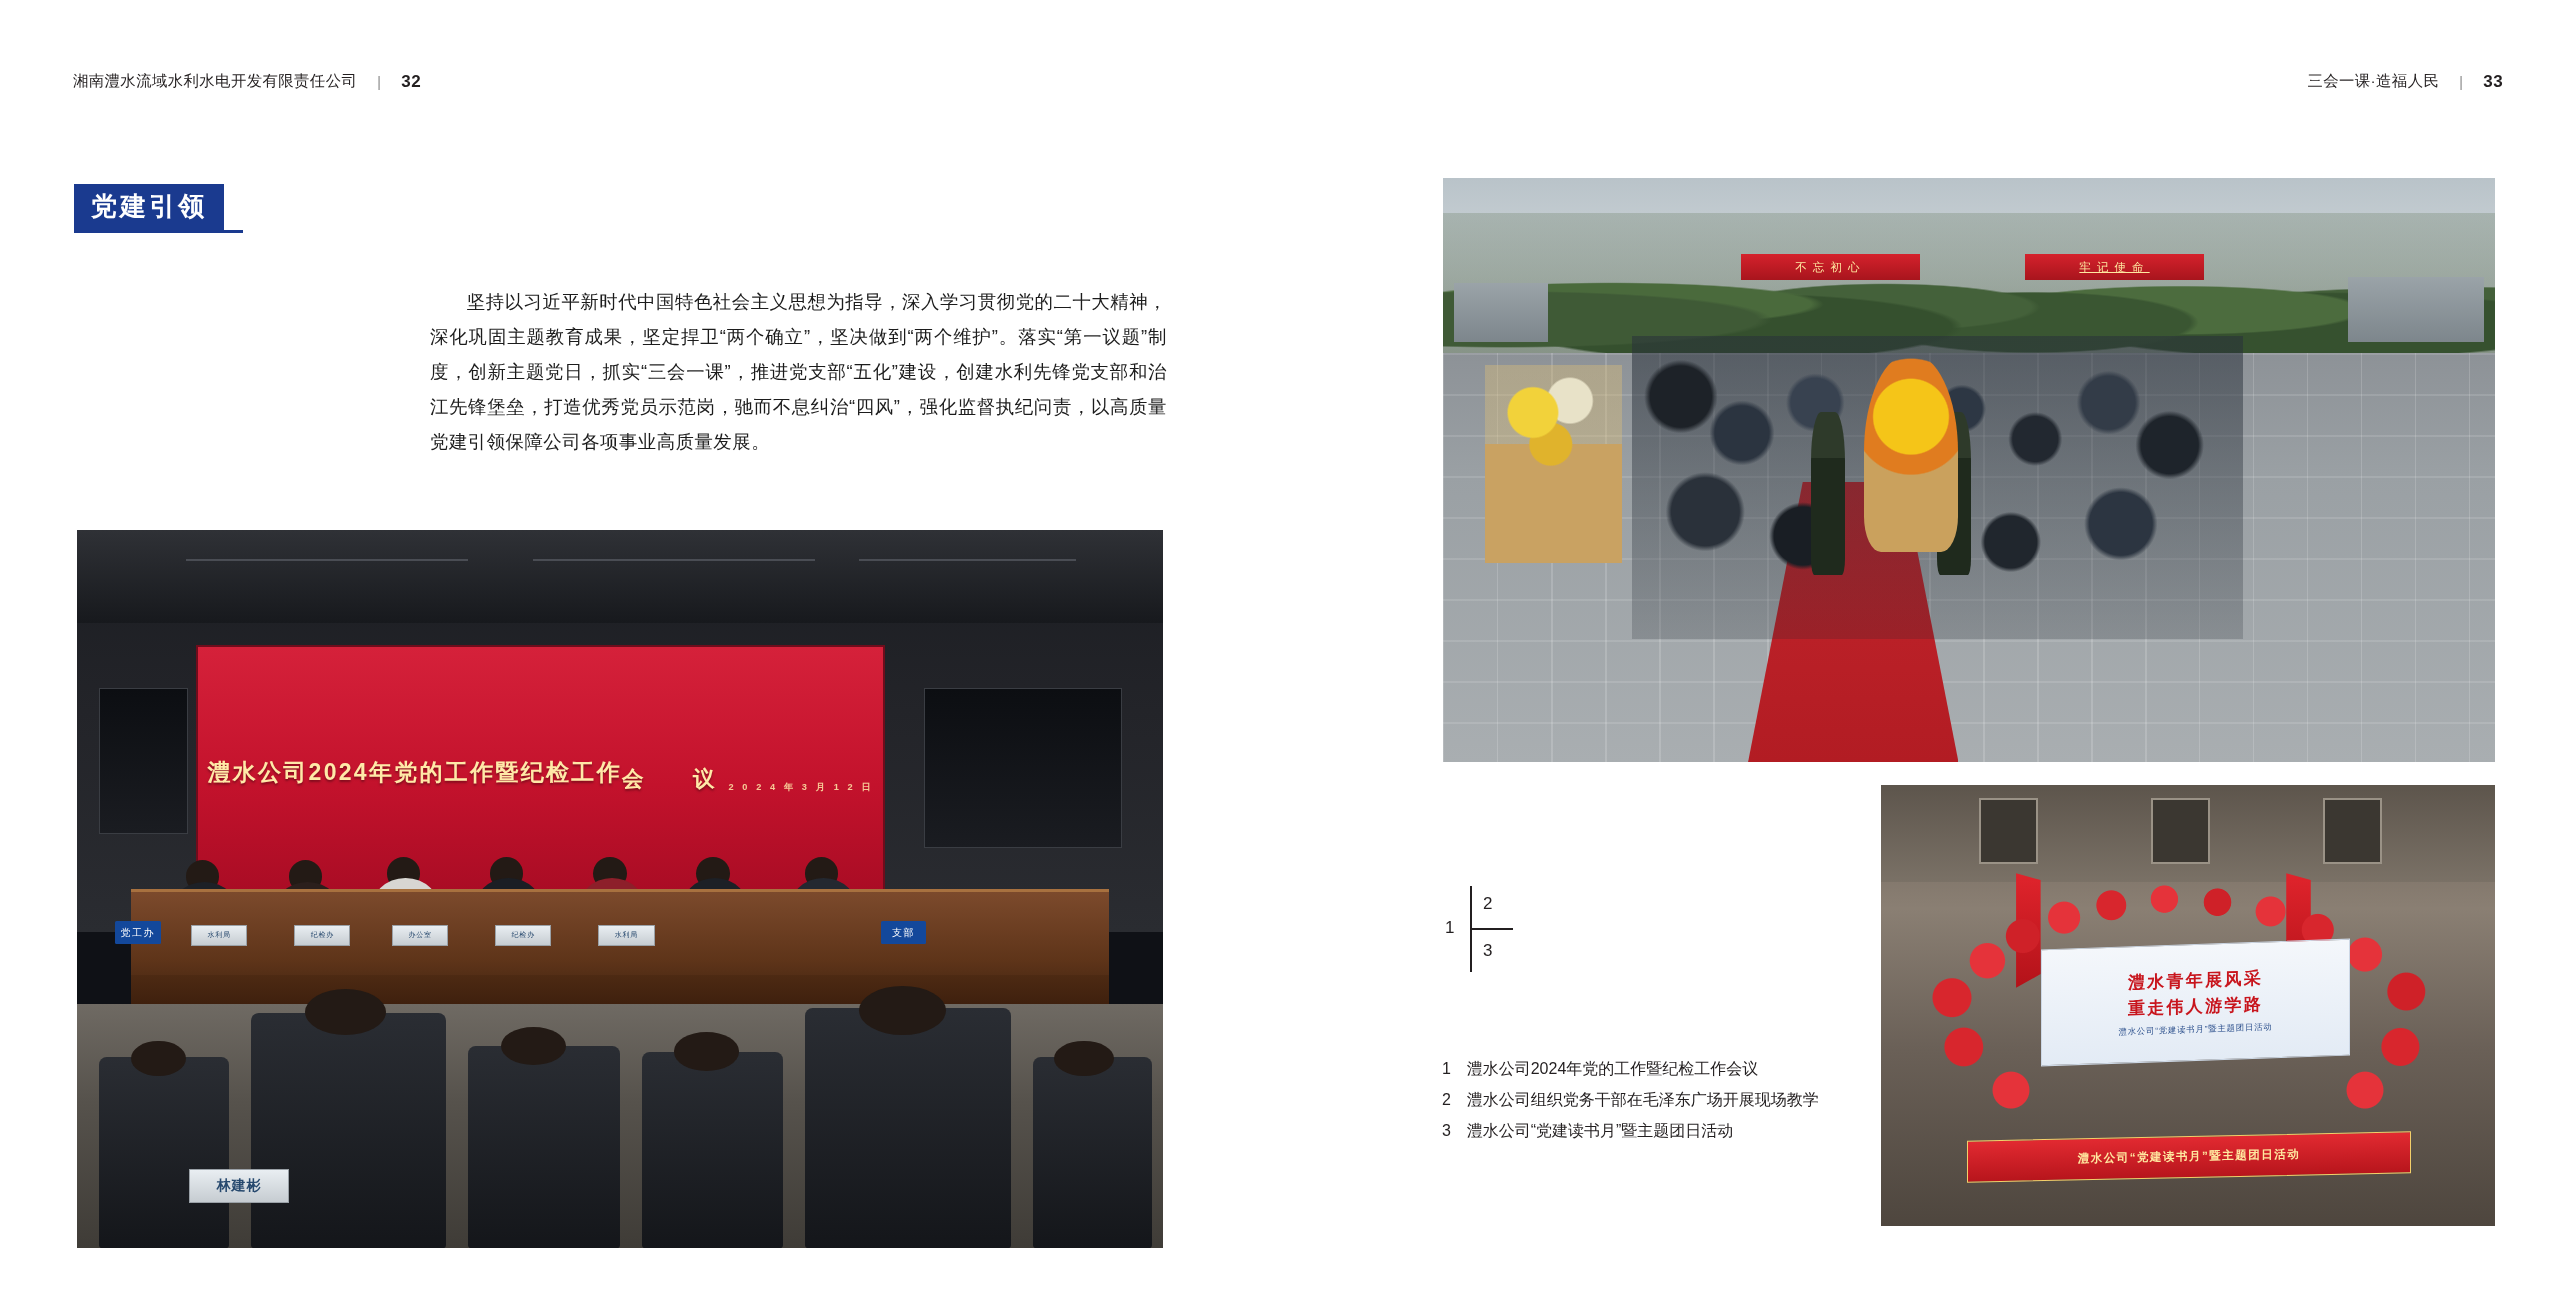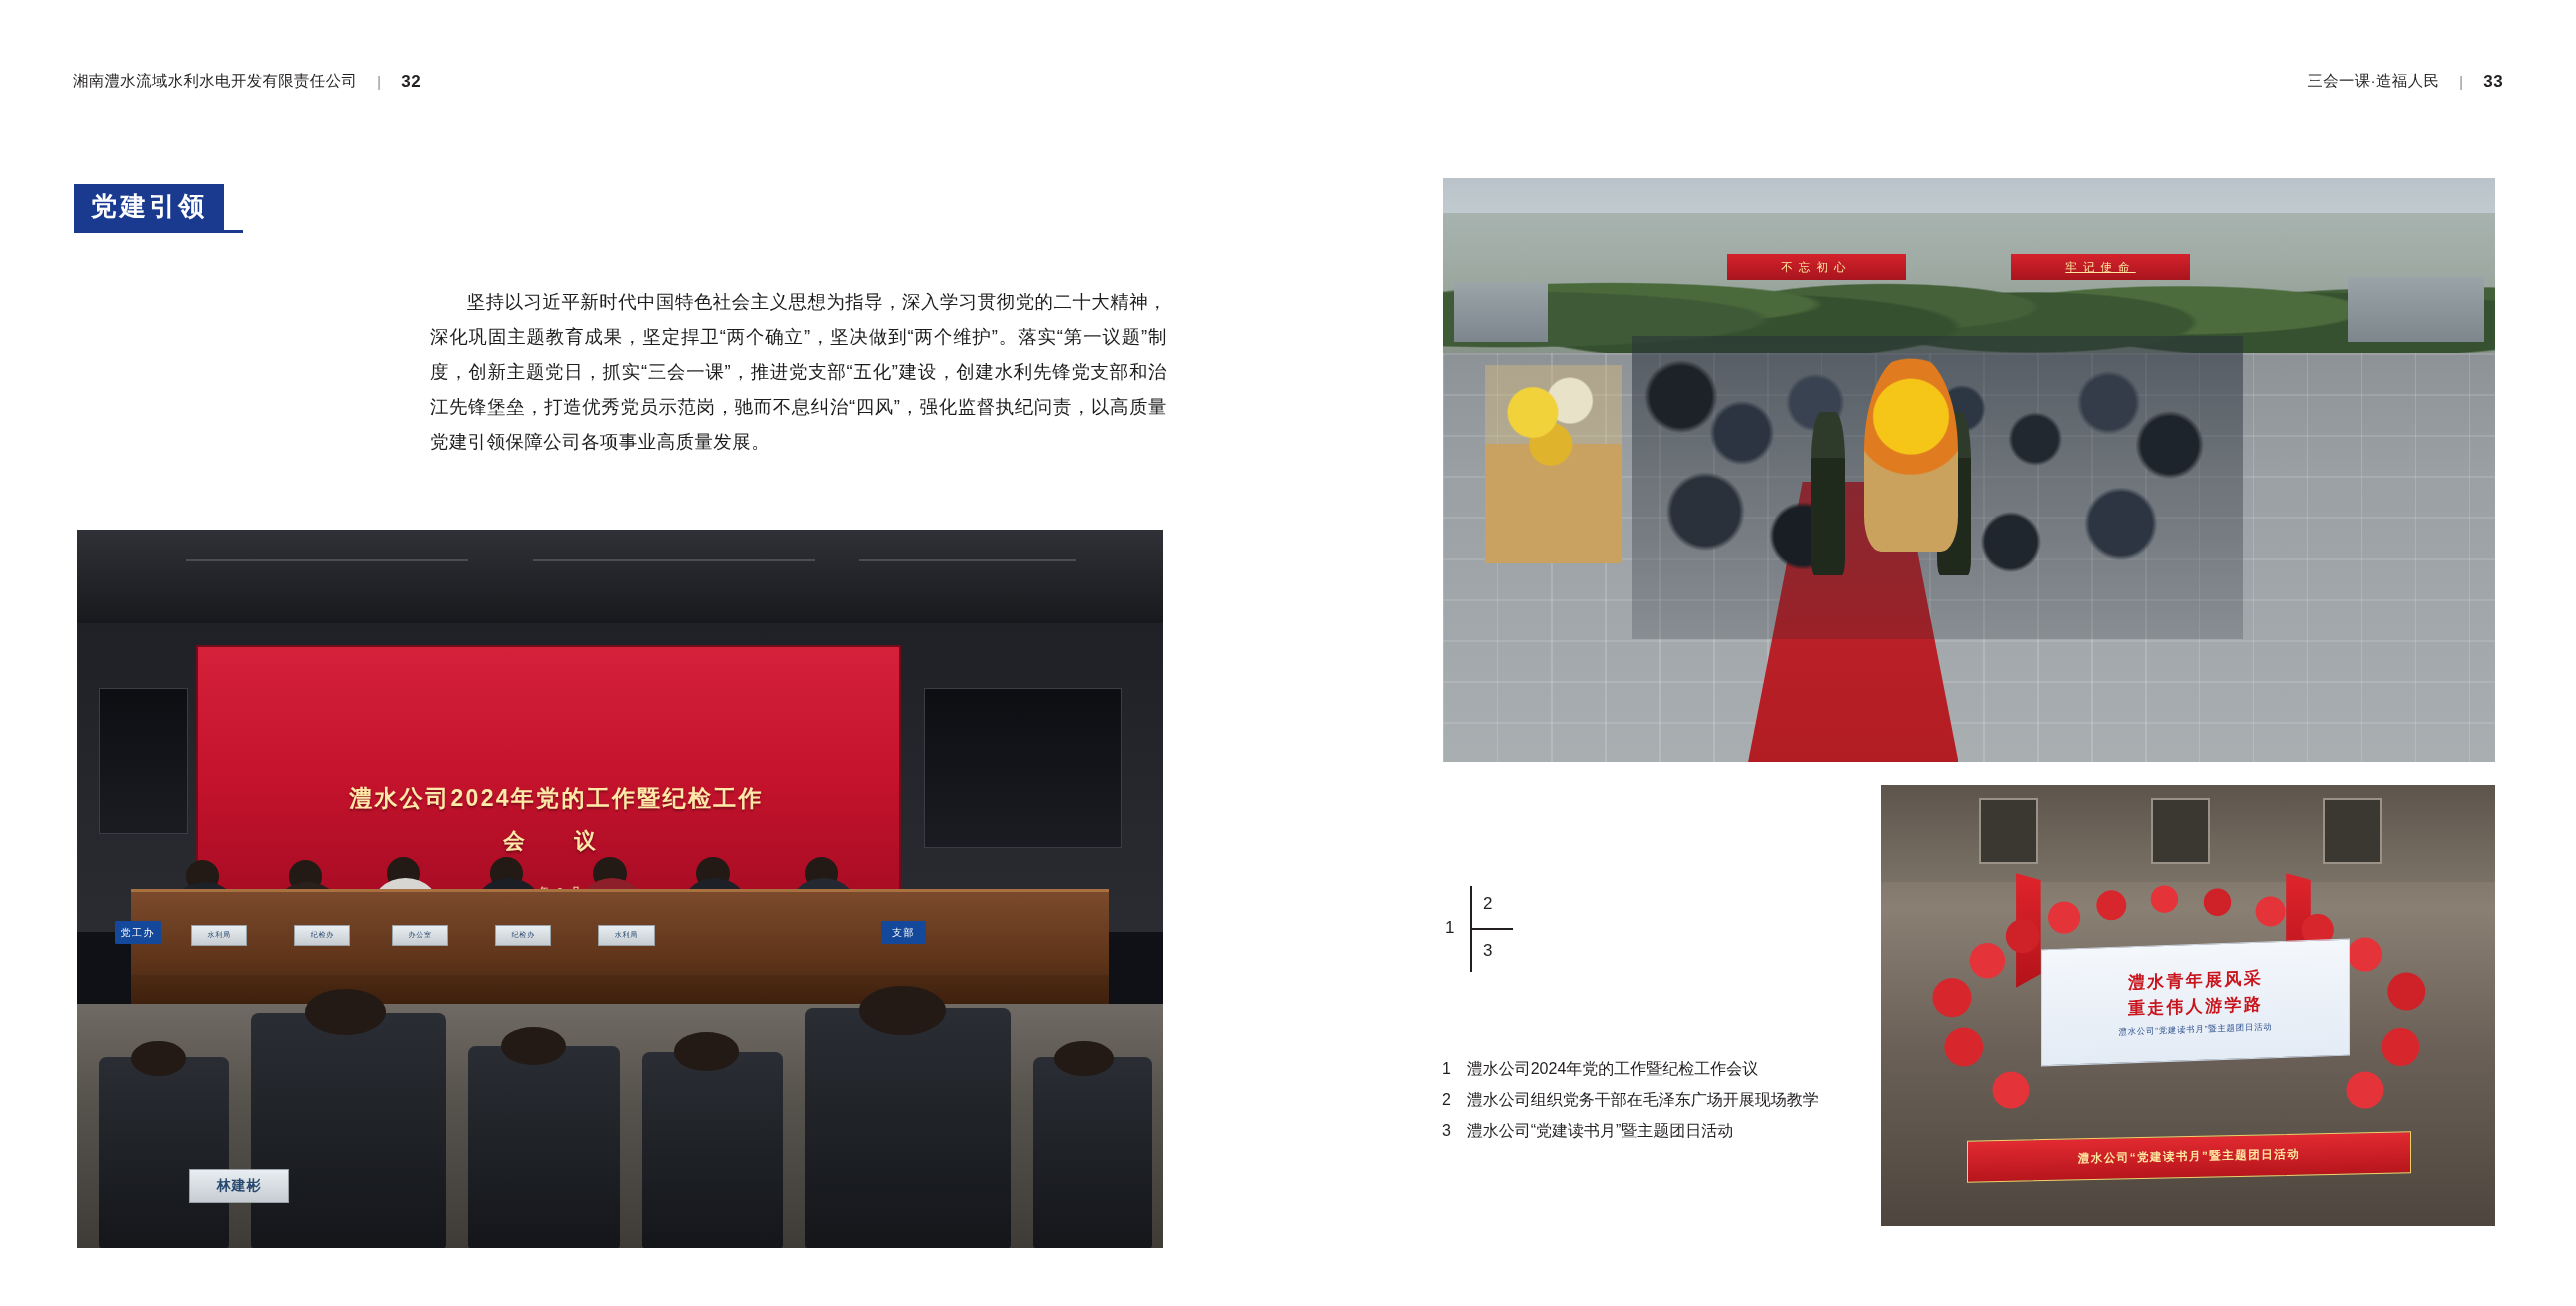--- a/index.html
+++ b/index.html
@@ -109,26 +109,25 @@
   }
   .conf-ceil-slot {
     position: absolute; top: 4%; height: 2.3px; background:#4a4d54;
   }
   .conf-screen {
     position: absolute;
     left: 11%; top: 16%; width: 63%; height: 35%;
     background: linear-gradient(180deg,#d5213a 0%, #c3122c 55%, #a80c24 100%);
     border: 2.3px solid #6e0d1c;
     display: flex;
-    flex-direction: column;
+    flex-direction: row;
     align-items: center;
-    justify-content: flex-end;
+    justify-content: center;
     color: #ffe9a8;
     text-align: center;
-    padding-left: 16px;
   }
   .conf-screen .line1 {
     font-size: 23px;
     font-weight: bold;
     letter-spacing: 2.3px;
     text-shadow: 0 1.5px 2.3px rgba(0,0,0,.35);
     white-space: nowrap;
   }
   .conf-screen .line2 {
     font-size: 21.5px;
@@ -248,20 +247,21 @@
   }
   .sq-banner {
     position: absolute;
     top: 13%; height: 4.5%;
     background: linear-gradient(180deg,#d5222c,#a8151d);
     color: #ffe9a1;
     font-size: 11.5px;
     letter-spacing: 6.1px;
     display: flex; align-items: center; justify-content: center;
     white-space: nowrap;
+    margin-left: 14px;
   }
   .sq-crowd {
     position: absolute;
     left: 18%; top: 27%; width: 58%; height: 52%;
     background:
       radial-gradient(circle at 8% 20%, #1d2228 0 5%, transparent 6%),
       radial-gradient(circle at 18% 32%, #2b3440 0 5%, transparent 6%),
       radial-gradient(circle at 30% 22%, #384250 0 5%, transparent 6%),
       radial-gradient(circle at 42% 35%, #1b2026 0 5%, transparent 6%),
       radial-gradient(circle at 54% 24%, #2d3744 0 5%, transparent 6%),

